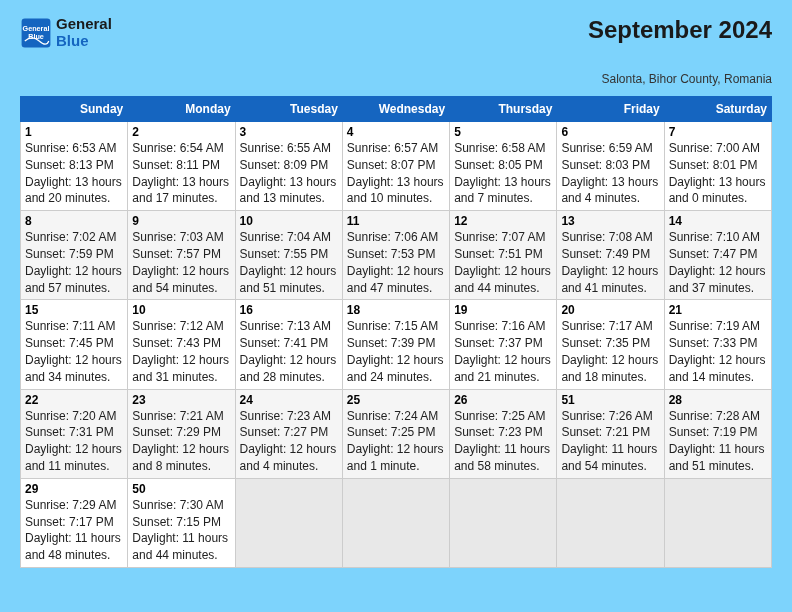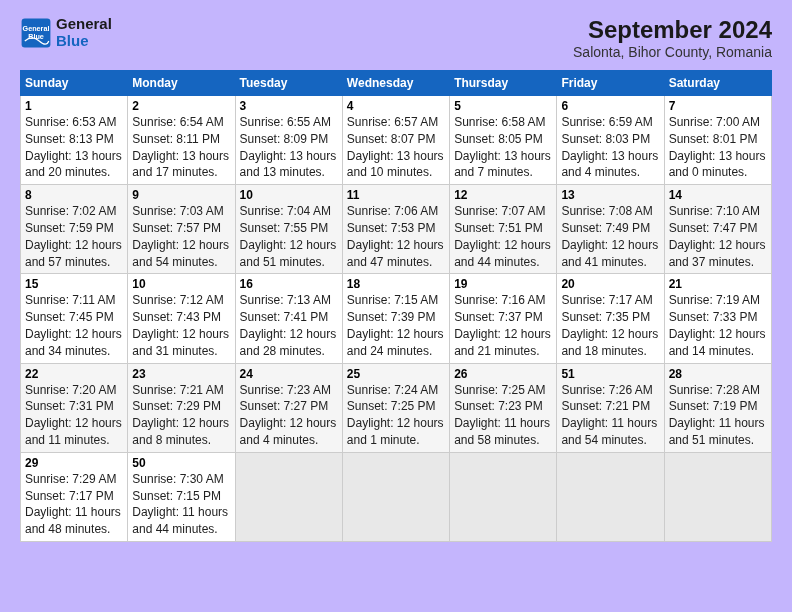--- a/index.html
+++ b/index.html
@@ -7,21 +7,21 @@
       font-family: Arial, sans-serif;
       background: #fff;
       width: 792px;
       height: 612px;
       overflow: hidden;
     }
     .page {
       width: 792px;
       height: 612px;
       padding: 16px 20px 6px 20px;
-      background: #c4b5fd;
+      background: #7dd3fc;
     }
     .header {
       display: flex;
       justify-content: space-between;
       align-items: flex-start;
       margin-bottom: 10px;
     }
     .logo {
       display: flex;
       align-items: center;
@@ -39,35 +39,36 @@
     }
     .title-block {
       text-align: right;
     }
     .main-title {
       font-size: 24px;
       font-weight: bold;
       color: #1a1a1a;
     }
     .subtitle {
-      font-size: 14px;
+      font-size: 12px;
       color: #333;
+      margin-top: 28px;
     }
     .calendar {
       width: 100%;
       border-collapse: collapse;
       font-size: 10.5px;
     }
     .calendar thead tr {
       background: #1565c0;
       color: #fff;
     }
     .calendar thead th {
       padding: 5px 4px;
-      text-align: left;
+      text-align: right;
       font-size: 12px;
       font-weight: bold;
       border: 1px solid #1565c0;
     }
     .calendar tbody td {
       border: 1px solid #ccc;
       vertical-align: top;
       padding: 3px 4px;
       width: calc(100% / 7);
       height: 78px;

